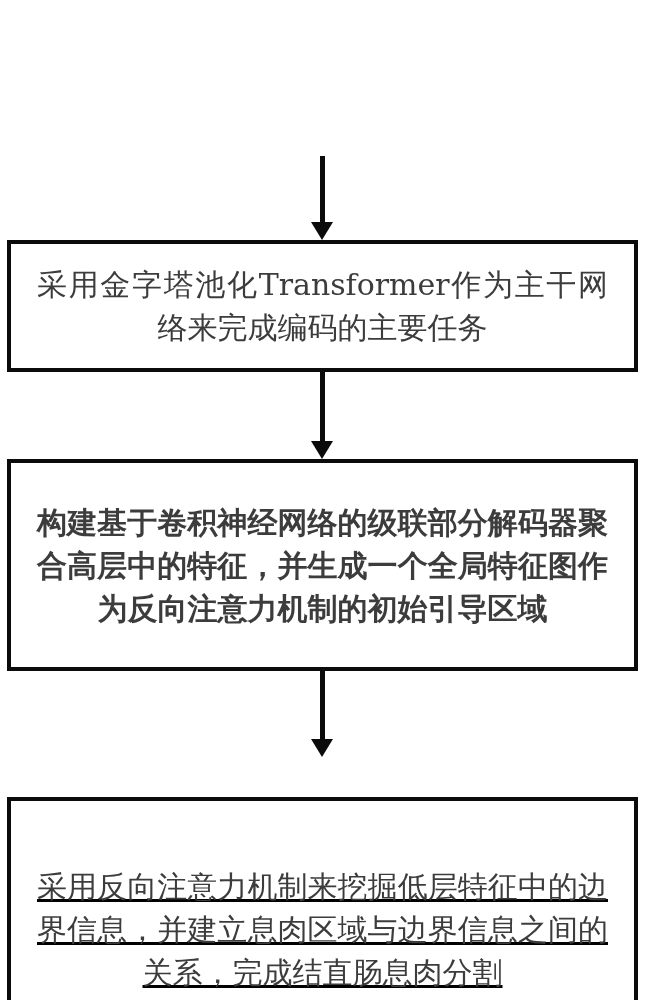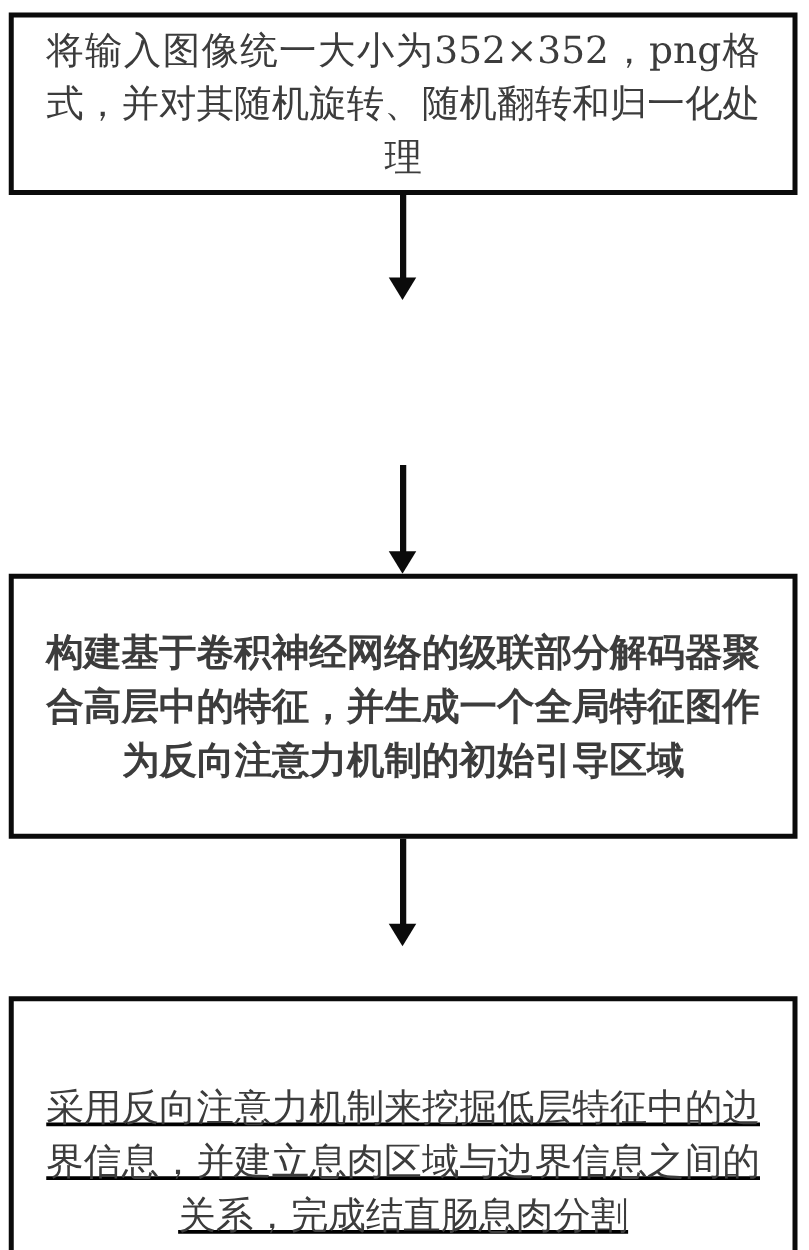--- a/index.html
+++ b/index.html
@@ -77,27 +77,27 @@
   }
   #arrow-head-1 { top: 222px; }
   #arrow-head-2 { top: 441px; }
   #arrow-head-3 { top: 739px; }
 </style>
 </head>
 <body>
 
 <div id="flowchart">
 
-  <div class="flow-box" id="box-1">
-    <div class="box-text">将输入图像统一大小为352×352，png格式，并对其随机旋转、随机翻转和归一化处理</div>
-  </div>
 
   <div class="connector" id="connector-1"></div>
   <div class="arrow-head" id="arrow-head-1"></div>
 
+  <div class="flow-box" id="box-2">
+    <div class="box-text">采用金字塔池化Transformer作为主干网络来完成编码的主要任务</div>
+  </div>
 
   <div class="connector" id="connector-2"></div>
   <div class="arrow-head" id="arrow-head-2"></div>
 
   <div class="flow-box" id="box-3">
     <div class="box-text">构建基于卷积神经网络的级联部分解码器聚合高层中的特征，并生成一个全局特征图作为反向注意力机制的初始引导区域</div>
   </div>
 
   <div class="connector" id="connector-3"></div>
   <div class="arrow-head" id="arrow-head-3"></div>

